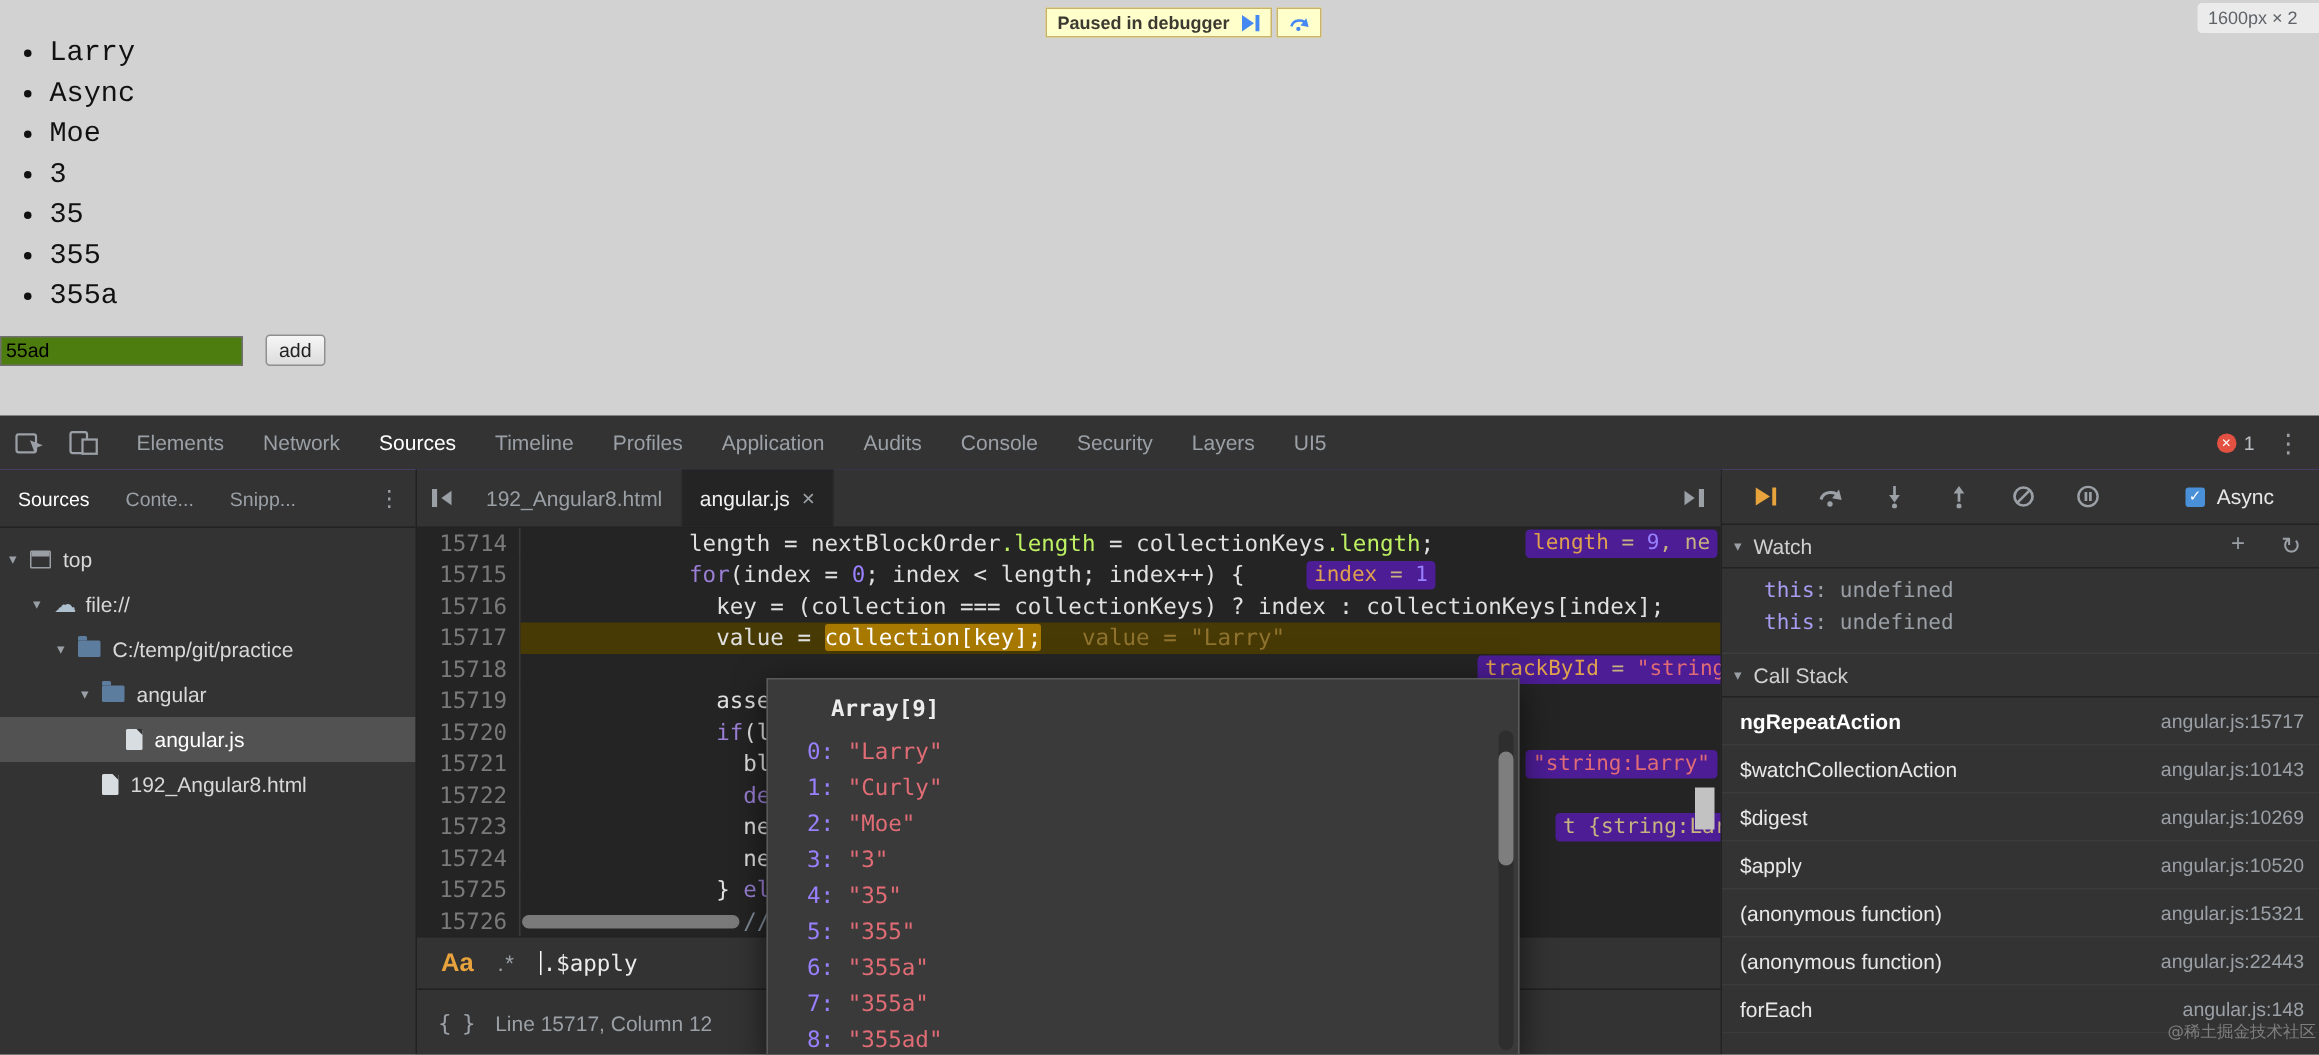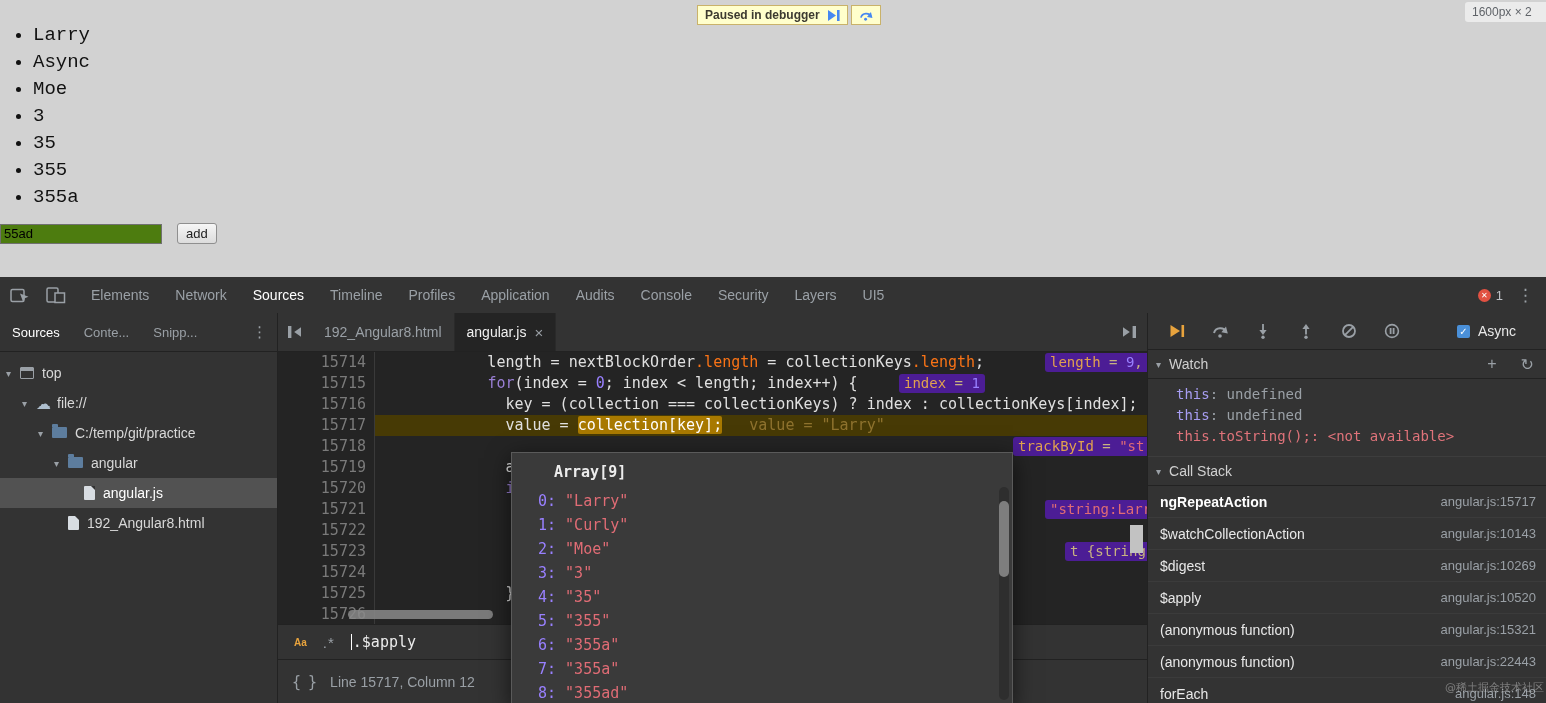--- a/index.html
+++ b/index.html
@@ -68,39 +68,39 @@
   
   .editor{flex:1;min-width:0;position:relative;display:flex;flex-direction:column;background:#242424;}
   .ed-tabs{height:38px;flex:none;background:#333;display:flex;align-items:stretch;border-bottom:1px solid #222;}
   .ed-navicon{width:34px;display:flex;align-items:center;justify-content:center;flex:none;}
   .ed-tab{display:flex;align-items:center;gap:8px;padding:0 12px;font-size:14px;color:#9aa0a6;
           border-right:1px solid #2a2a2a;}
   .ed-tab.act{background:#242424;color:#f0f0f0;}
   .tab-x{color:#9aa0a6;font-size:15px;}
   .ed-tabs-right{margin-left:auto;display:flex;align-items:center;padding-right:10px;}
 
-  .code{flex:1;position:relative;overflow:hidden;font:15px/21px "DejaVu Sans Mono",monospace;margin-left:28px;}
+  .code{flex:1;position:relative;overflow:hidden;font:15px/21px "DejaVu Sans Mono",monospace;}
   .crow{display:flex;height:21px;white-space:pre;}
   .gut{width:60px;flex:none;text-align:right;padding-right:8px;color:#7a7a7a;background:#242424;
        border-right:1px solid #3a3a3a;box-sizing:content-box;}
   .ctx{flex:1;padding-left:4px;position:relative;color:#e0e0e0;min-width:0;}
   .crow.cur .ctx{background:#473a05;}
-  .tk-d{color:#e0e0e0;} .tk-k{color:#9a7fd5;} .tk-p{color:#f97316;} .tk-n{color:#9980ff;} .tk-c{color:#7f8b99;}
+  .tk-d{color:#e0e0e0;} .tk-k{color:#9a7fd5;} .tk-p{color:#bef264;} .tk-n{color:#9980ff;} .tk-c{color:#7f8b99;}
   .tk-x{background:#a87900;color:#fff;border-radius:2px;}
   .tk-f{color:#c8a04f;opacity:.55;}
   .badge{position:absolute;top:1px;background:#4c1d95;border-radius:3px;padding:0 5px;
          font-size:14px;line-height:19px;white-space:pre;}
   .bt-i{color:#e0a14f;} .bt-o{color:#c8b380;} .bt-n{color:#9980ff;} .bt-s{color:#e06c75;}
   .vsb-thumb{position:absolute;right:4px;top:212px;width:13px;height:28px;background:#c2c2c2;z-index:30;}
   .hsb-thumb{position:absolute;left:70px;top:259px;width:145px;height:9px;background:#8a8a8a;
              border-radius:5px;z-index:30;opacity:.85;}
 
   .find{height:34px;flex:none;background:#333;border-top:1px solid #222;display:flex;
         align-items:center;gap:16px;padding-left:16px;}
-  .find-aa{color:#e8a33d;font-weight:bold;font-size:10px;}
+  .find-aa{color:#e8a33d;font-weight:bold;font-size:17px;}
   .find-re{color:#9aa0a6;font-size:15px;letter-spacing:1px;}
   .find-q{display:flex;align-items:center;color:#ececec;font:15px "DejaVu Sans Mono",monospace;}
   .caret{display:inline-block;width:1px;height:16px;background:#fff;margin-right:1px;}
 
   .statusbar{height:43px;flex:none;background:#333;border-top:1px solid #222;display:flex;
              align-items:center;gap:14px;padding-left:14px;color:#9aa0a6;font-size:14px;}
   .braces{font:15px "DejaVu Sans Mono",monospace;color:#9aa0a6;letter-spacing:-1px;}
 
   
   .popup{position:absolute;left:233px;top:139px;width:500px;height:251px;background:#3a3a3a;
@@ -393,21 +393,20 @@
           <span class="tri2">▾</span>
           <span>Watch</span>
           <span class="sec-actions">
             <span>+</span>
             <span>↻</span>
           </span>
         </div>
         <div class="watch-items" id="watch-items">
             <div class="witem"><span class="wname">this</span><span class="wrest">: undefined</span></div>
             <div class="witem"><span class="wname">this</span><span class="wrest">: undefined</span></div>
-            <div class="witem werr">this.toString();: &lt;not available&gt;</div>
           </div>
 
         <div class="sec-head">
           <span class="tri2">▾</span>
           <span>Call Stack</span>
         </div>
         <div class="stack-rows" id="stack-rows">
             <div class="srow cursel">
               <span class="sname">ngRepeatAction</span>
               <span class="sloc">angular.js:15717</span>

